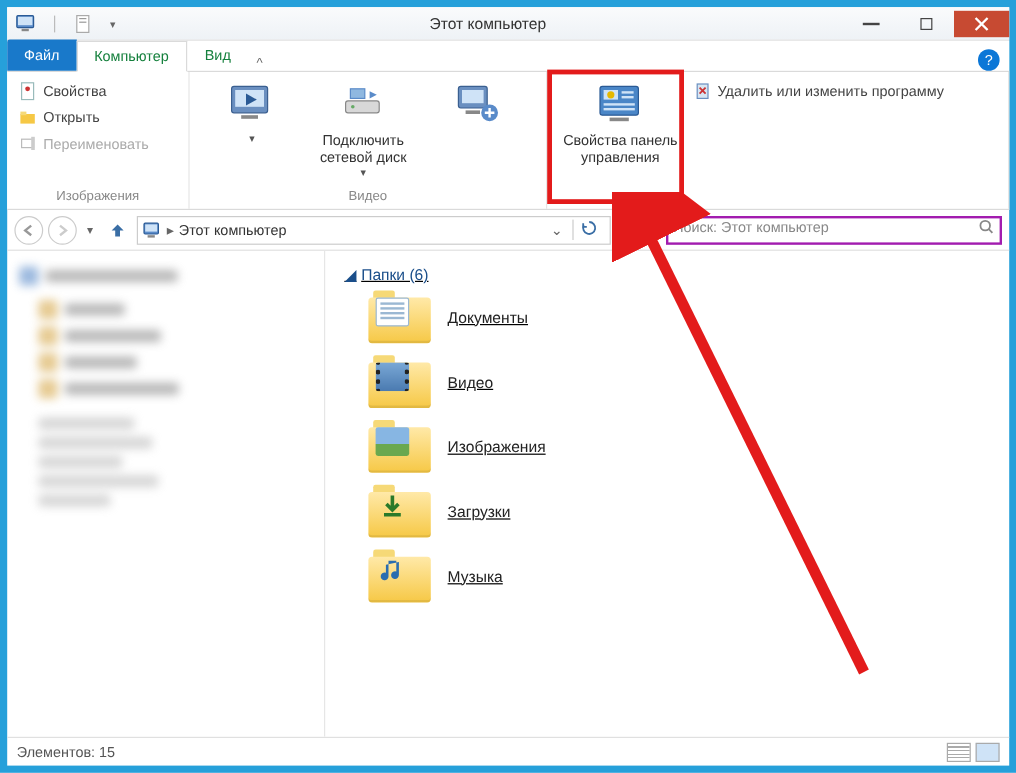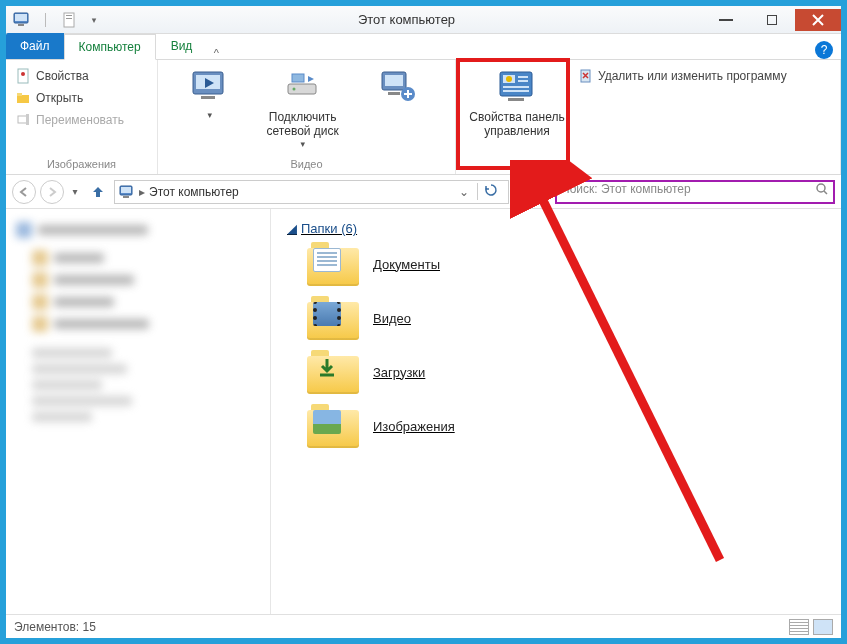--- a/index.html
+++ b/index.html
@@ -335,35 +335,47 @@
               <div class="folder-tab"></div>
               <div class="folder-body"></div>
               <div class="ov film"></div>
             </div>
             <div class="fname">Видео</div>
           </div>
           <div class="itm">
             <div class="ficon">
               <div class="folder-tab"></div>
               <div class="folder-body"></div>
+              <div class="ov img"></div>
+            </div>
+            <div class="fname">Изображения</div>
+          </div>
+          <div class="itm">
+            <div class="ficon">
+              <div class="folder-tab"></div>
+              <div class="folder-body"></div>
               <div class="ov down">
                 <svg viewBox="0 0 24 24">
                   <path d="M12 3 v10 M7 10 l5 5 5-5 M5 19 h14" fill="none" stroke="#2a7a2a" stroke-width="3"></path>
                 </svg>
               </div>
             </div>
             <div class="fname">Загрузки</div>
           </div>
           <div class="itm">
             <div class="ficon">
               <div class="folder-tab"></div>
               <div class="folder-body"></div>
-              <div class="ov img"></div>
-            </div>
-            <div class="fname">Изображения</div>
+              <div class="ov mus">
+                <svg viewBox="0 0 24 24">
+                  <path d="M9 4 v12 a3 3 0 1 1 -2 -2.8 V7 l10 -2 v10 a3 3 0 1 1 -2 -2.8 V4 z" fill="#2a6db0"></path>
+                </svg>
+              </div>
+            </div>
+            <div class="fname">Музыка</div>
           </div>
         </div>
     </div>
   </div>
 
   <div class="statusbar">
     <span>Элементов: 15</span>
     <div class="vbtns">
       <div class="vbtn" style="background:repeating-linear-gradient(#fff,#fff 2px,#aaa 2px,#aaa 3px)"></div>
       <div class="vbtn" style="background:#cfe3f7"></div>

